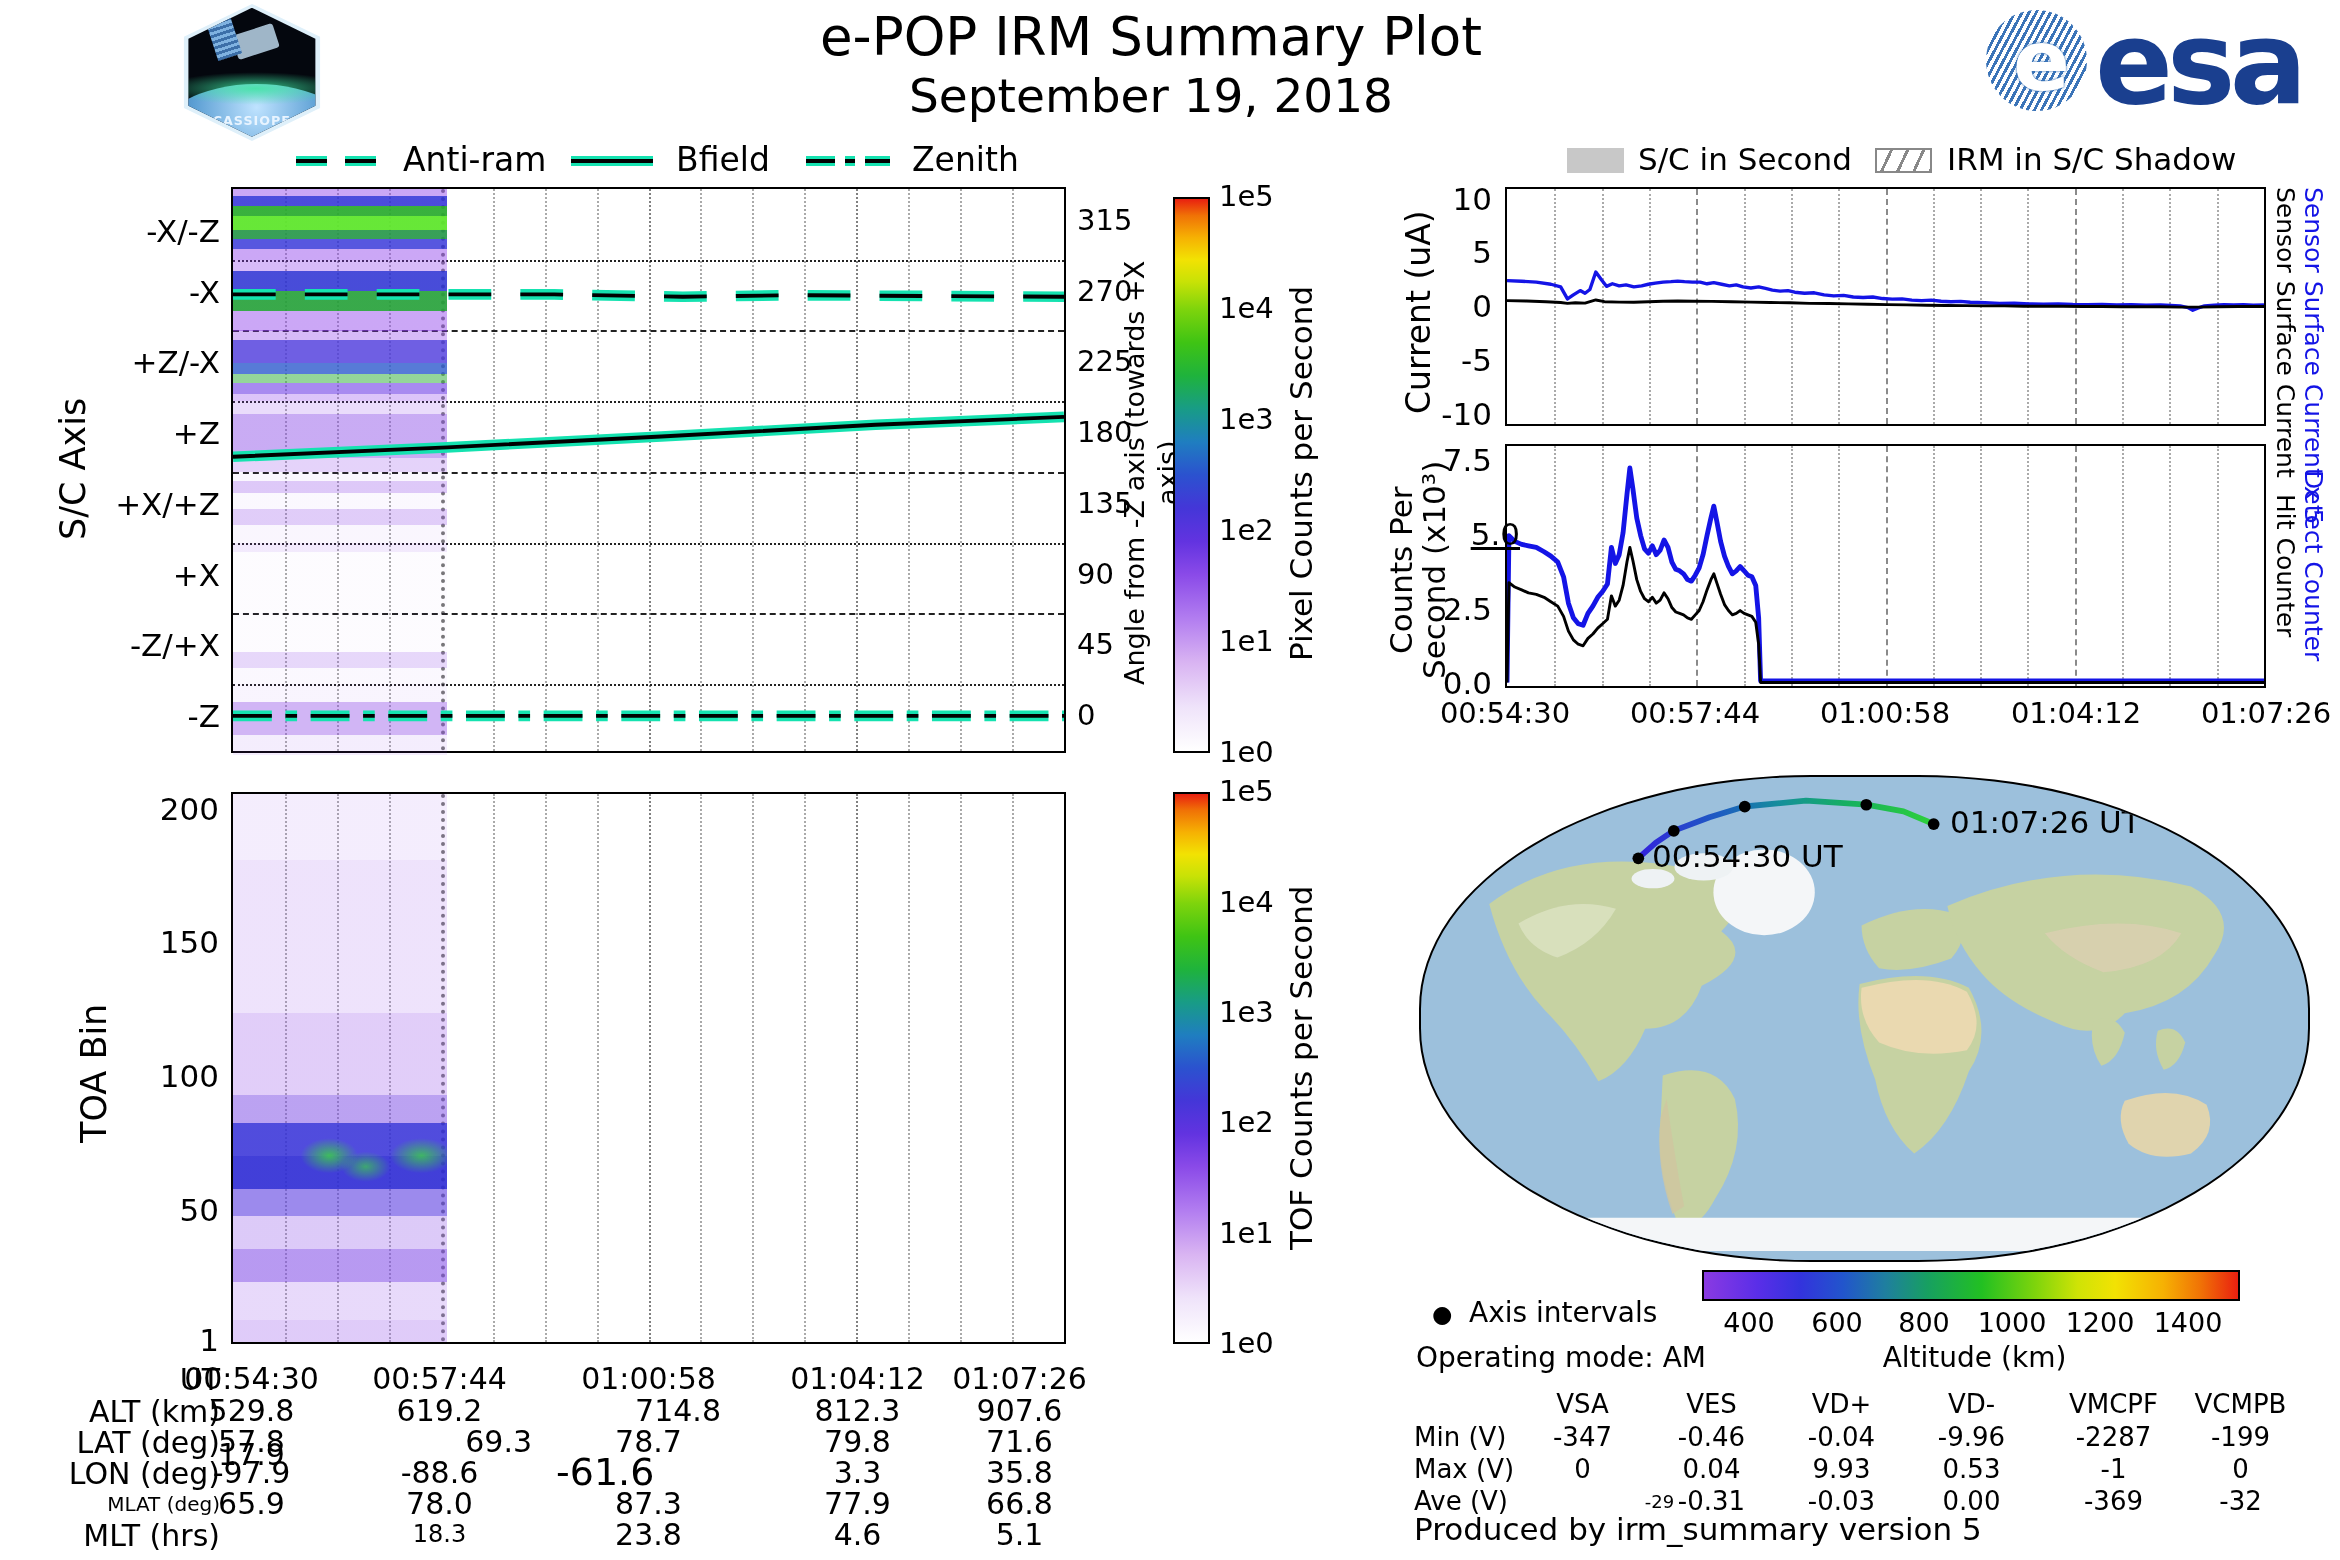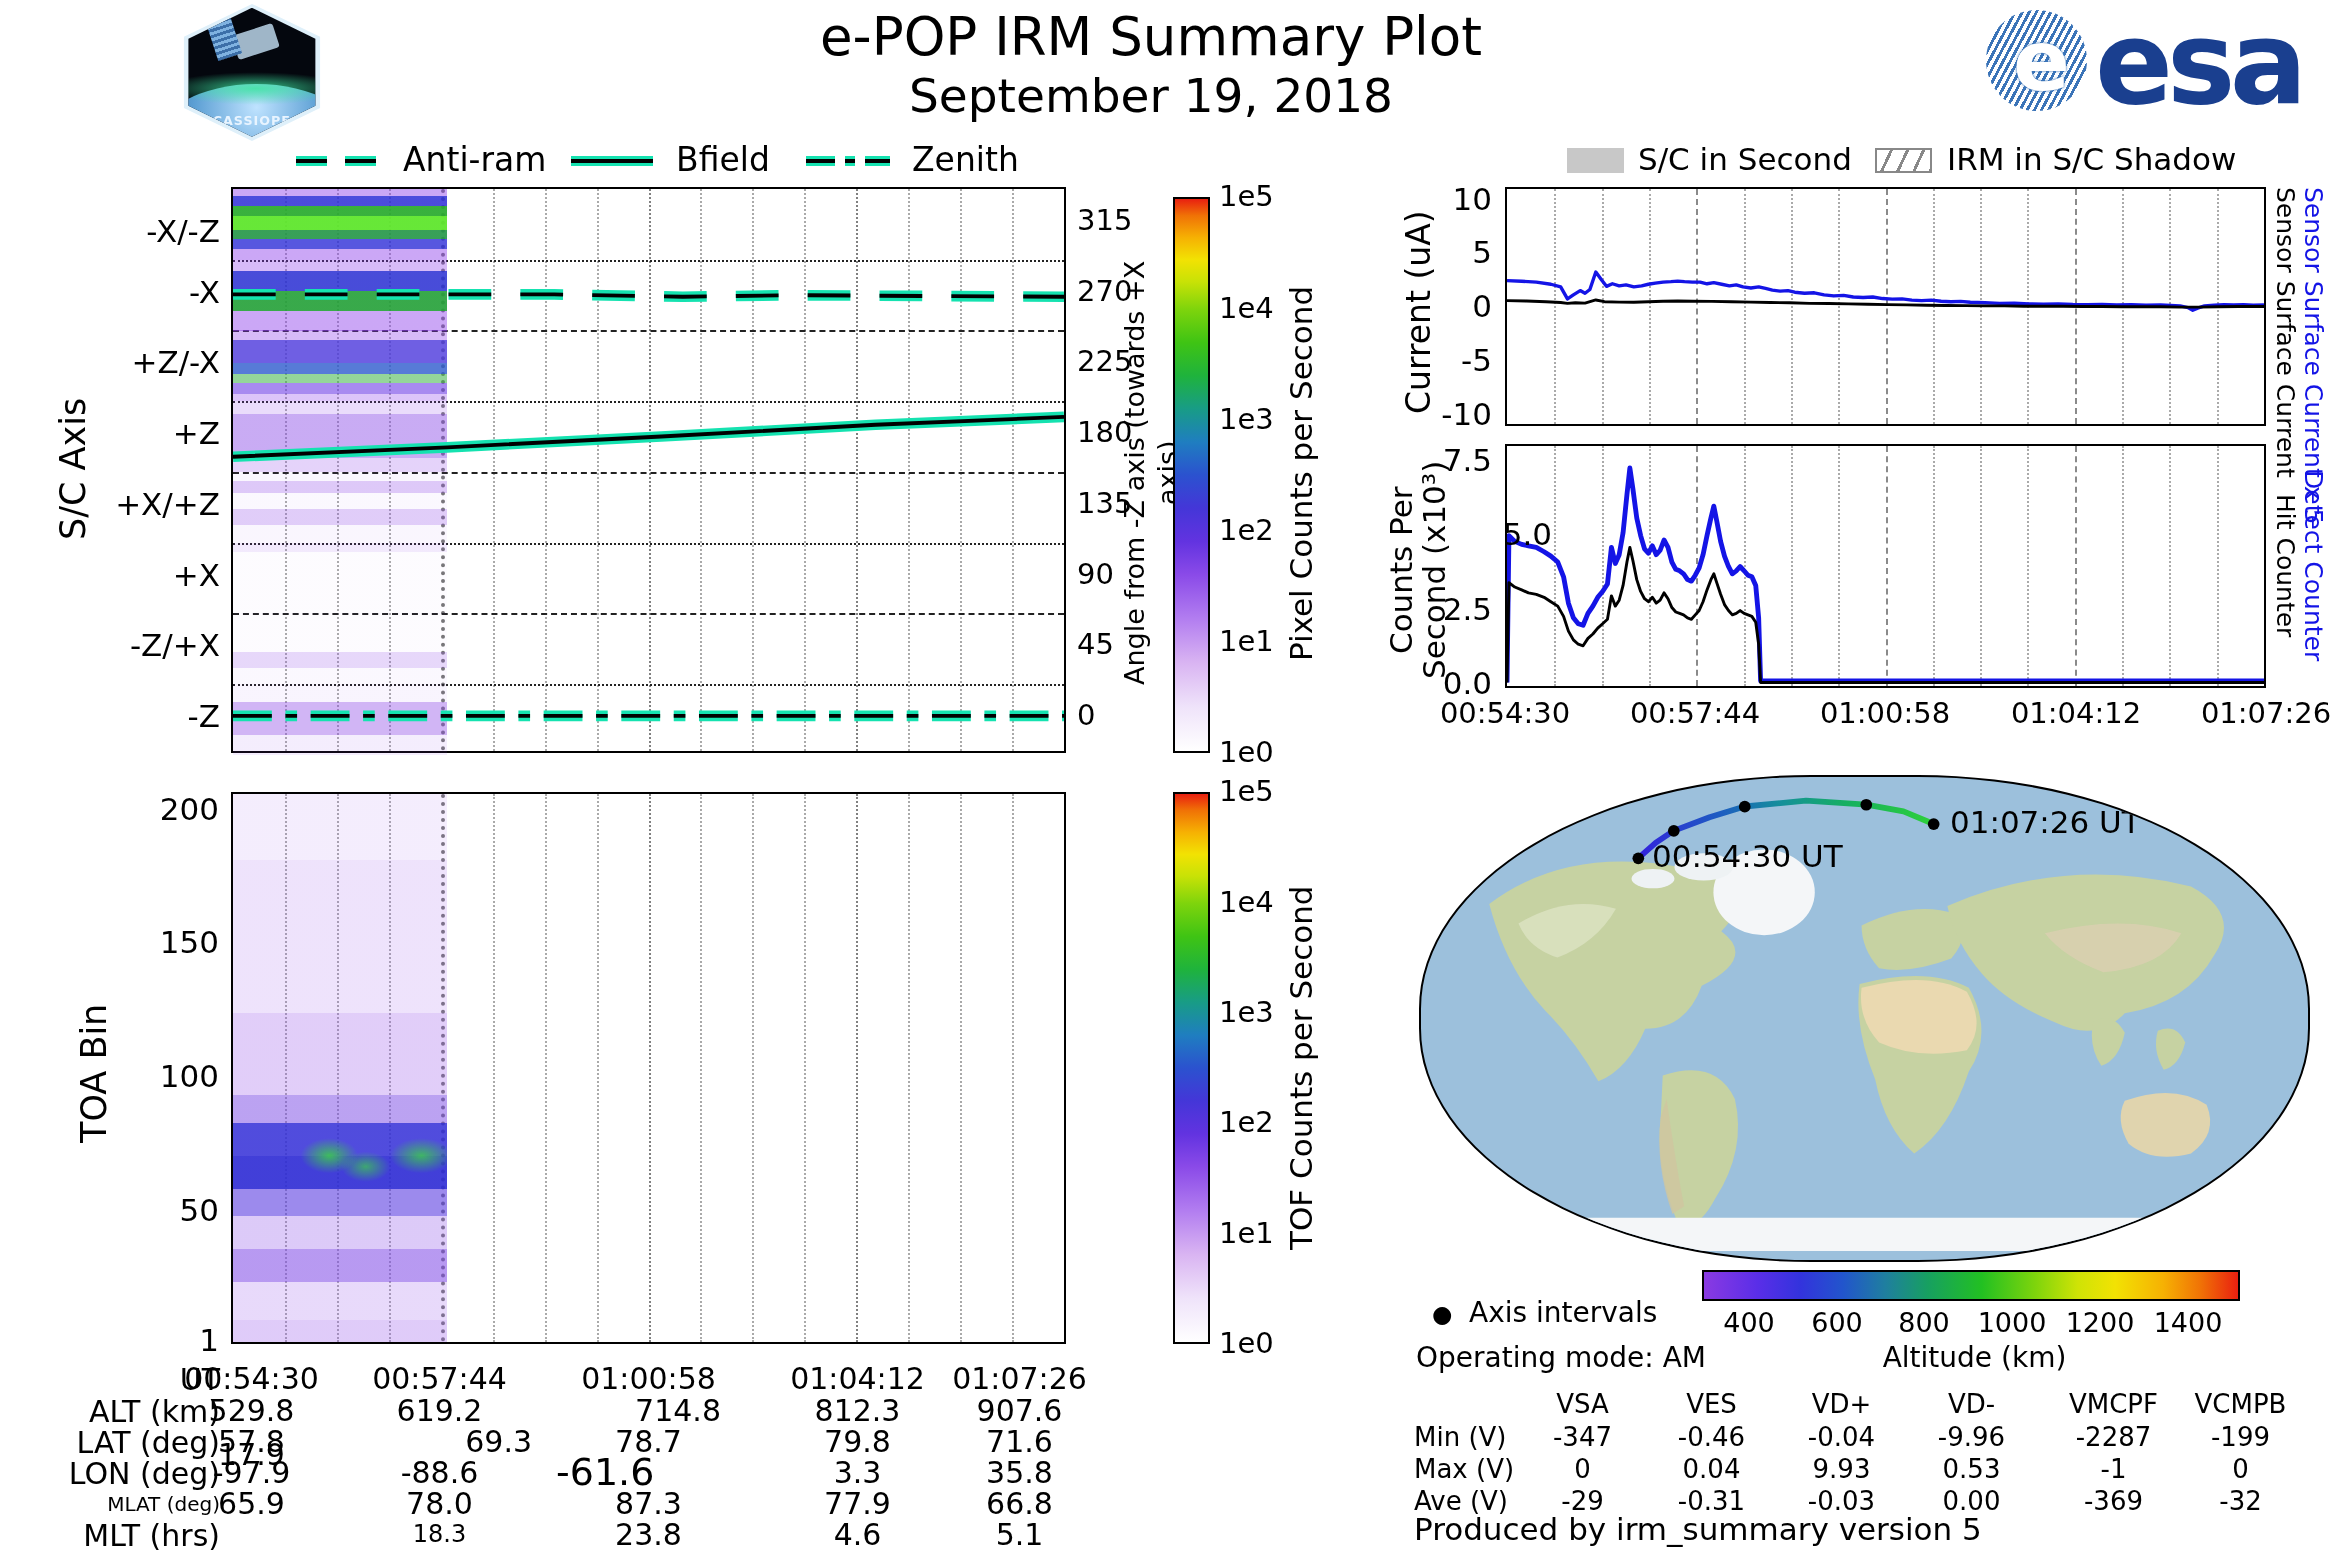--- a/index.html
+++ b/index.html
@@ -285,21 +285,21 @@
     <div class="vline minor" style="left: 81.25%;"></div>
     <div class="vline minor" style="left: 87.5%;"></div>
     <div class="vline minor" style="left: 93.75%;"></div>
     <svg viewBox="0 0 780 250" width="100%" height="100%" preserveAspectRatio="none" style="position: absolute; left: 0px; top: 0px;">
       <polyline points="0.0,246.3 2.0,93.3 8.0,99.4 15.1,102.5 22.1,104.0 30.2,105.6 38.2,110.2 45.2,114.7 52.3,120.9 58.3,136.2 63.3,163.7 68.4,179.0 73.4,185.1 78.4,186.7 83.4,174.4 88.5,166.8 93.5,157.6 98.5,151.5 103.5,143.8 107.6,105.6 111.6,122.4 115.6,113.2 119.6,90.3 123.6,50.5 126.6,22.9 129.7,44.4 133.7,75.0 137.7,93.3 141.7,107.1 145.7,111.7 149.8,104.0 153.8,113.2 157.8,108.6 161.8,97.9 165.9,105.6 169.9,120.9 173.9,128.5 177.9,130.0 181.9,133.1 186.0,139.2 190.0,140.8 194.0,134.6 198.0,127.0 202.0,113.2 206.1,93.3 210.1,75.0 213.1,62.7 216.1,78.0 220.1,99.4 224.1,114.7 228.2,125.5 232.2,133.1 236.2,130.0 240.2,125.5 244.3,130.0 248.3,134.6 252.3,136.2 256.3,145.3 259.3,179.0 261.3,244.8 780.0,244.8" fill="none" stroke="#1414e6" stroke-width="5" stroke-linejoin="round" stroke-linecap="butt"></polyline>
       <polyline points="0.0,246.3 2.0,142.3 8.0,146.9 15.1,149.9 22.1,153.0 30.2,154.5 38.2,157.6 45.2,162.2 52.3,166.8 58.3,177.5 63.3,192.8 68.4,202.0 73.4,206.5 78.4,208.1 83.4,200.4 88.5,195.8 93.5,189.7 98.5,185.1 103.5,180.5 107.6,156.1 111.6,166.8 115.6,160.6 119.6,145.3 123.6,120.9 126.6,105.6 129.7,119.3 133.7,139.2 137.7,151.5 141.7,159.1 145.7,162.2 149.8,157.6 153.8,163.7 157.8,160.6 161.8,153.0 165.9,159.1 169.9,168.3 173.9,172.9 177.9,174.4 181.9,175.9 186.0,179.0 190.0,180.5 194.0,175.9 198.0,171.4 202.0,162.2 206.1,149.9 210.1,139.2 213.1,133.1 216.1,142.3 220.1,154.5 224.1,165.2 228.2,171.4 232.2,175.9 236.2,174.4 240.2,171.4 244.3,174.4 248.3,175.9 252.3,177.5 256.3,183.6 259.3,206.5 261.3,246.3 780.0,246.3" fill="none" stroke="#000000" stroke-width="3" stroke-linejoin="round" stroke-linecap="butt"></polyline>
     </svg>
   </div>
 <div id="cntTicks">
     <div class="rowlab" style="left: 1380px; top: 444px; width: 112px;">7.5</div>
-    <div class="rowlab" style="left: 1440px; top: 518px; width: 112px;">5.0</div>
+    <div class="rowlab" style="left: 1408px; top: 518px; width: 112px; text-decoration: underline;">5.0</div>
     <div class="rowlab" style="left: 1380px; top: 593px; width: 112px;">2.5</div>
     <div class="rowlab" style="left: 1380px; top: 667px; width: 112px;">0.0</div>
   </div>
 <div id="cntXTicks">
     <div class="ticklab" style="left: 1417px; top: 698px; width: 176px; text-align: center;">00:54:30</div>
     <div class="ticklab" style="left: 1607px; top: 698px; width: 176px; text-align: center;">00:57:44</div>
     <div class="ticklab" style="left: 1797px; top: 698px; width: 176px; text-align: center;">01:00:58</div>
     <div class="ticklab" style="left: 1988px; top: 698px; width: 176px; text-align: center;">01:04:12</div>
     <div class="ticklab" style="left: 2178px; top: 698px; width: 176px; text-align: center;">01:07:26</div>
   </div>
@@ -376,21 +376,21 @@
     <div class="ticklab" style="left: 2045px; top: 1422px; width: 137px; text-align: center; font-size: 26px;">-2287</div>
     <div class="ticklab" style="left: 2172px; top: 1422px; width: 137px; text-align: center; font-size: 26px;">-199</div>
     <div class="ticklab" style="left: 1414px; top: 1454px; font-size: 26px;">Max (V)</div>
     <div class="ticklab" style="left: 1514px; top: 1454px; width: 137px; text-align: center; font-size: 26px;">0</div>
     <div class="ticklab" style="left: 1643px; top: 1454px; width: 137px; text-align: center; font-size: 26px;">0.04</div>
     <div class="ticklab" style="left: 1773px; top: 1454px; width: 137px; text-align: center; font-size: 26px;">9.93</div>
     <div class="ticklab" style="left: 1903px; top: 1454px; width: 137px; text-align: center; font-size: 26px;">0.53</div>
     <div class="ticklab" style="left: 2045px; top: 1454px; width: 137px; text-align: center; font-size: 26px;">-1</div>
     <div class="ticklab" style="left: 2172px; top: 1454px; width: 137px; text-align: center; font-size: 26px;">0</div>
     <div class="ticklab" style="left: 1414px; top: 1486px; font-size: 26px;">Ave (V)</div>
-    <div class="ticklab" style="left: 1514px; top: 1486px; width: 137px; text-align: center; font-size: 26px;">-29</div>
+    <div class="ticklab" style="left: 1591px; top: 1486px; width: 137px; text-align: center; font-size: 18px;">-29</div>
     <div class="ticklab" style="left: 1643px; top: 1486px; width: 137px; text-align: center; font-size: 26px;">-0.31</div>
     <div class="ticklab" style="left: 1773px; top: 1486px; width: 137px; text-align: center; font-size: 26px;">-0.03</div>
     <div class="ticklab" style="left: 1903px; top: 1486px; width: 137px; text-align: center; font-size: 26px;">0.00</div>
     <div class="ticklab" style="left: 2045px; top: 1486px; width: 137px; text-align: center; font-size: 26px;">-369</div>
     <div class="ticklab" style="left: 2172px; top: 1486px; width: 137px; text-align: center; font-size: 26px;">-32</div>
   </div>
 <div class="abs ticklab" style="left:1414px;top:1514px;font-size:31px;">Produced by irm_summary version 5</div>
 
 
 </body></html>

